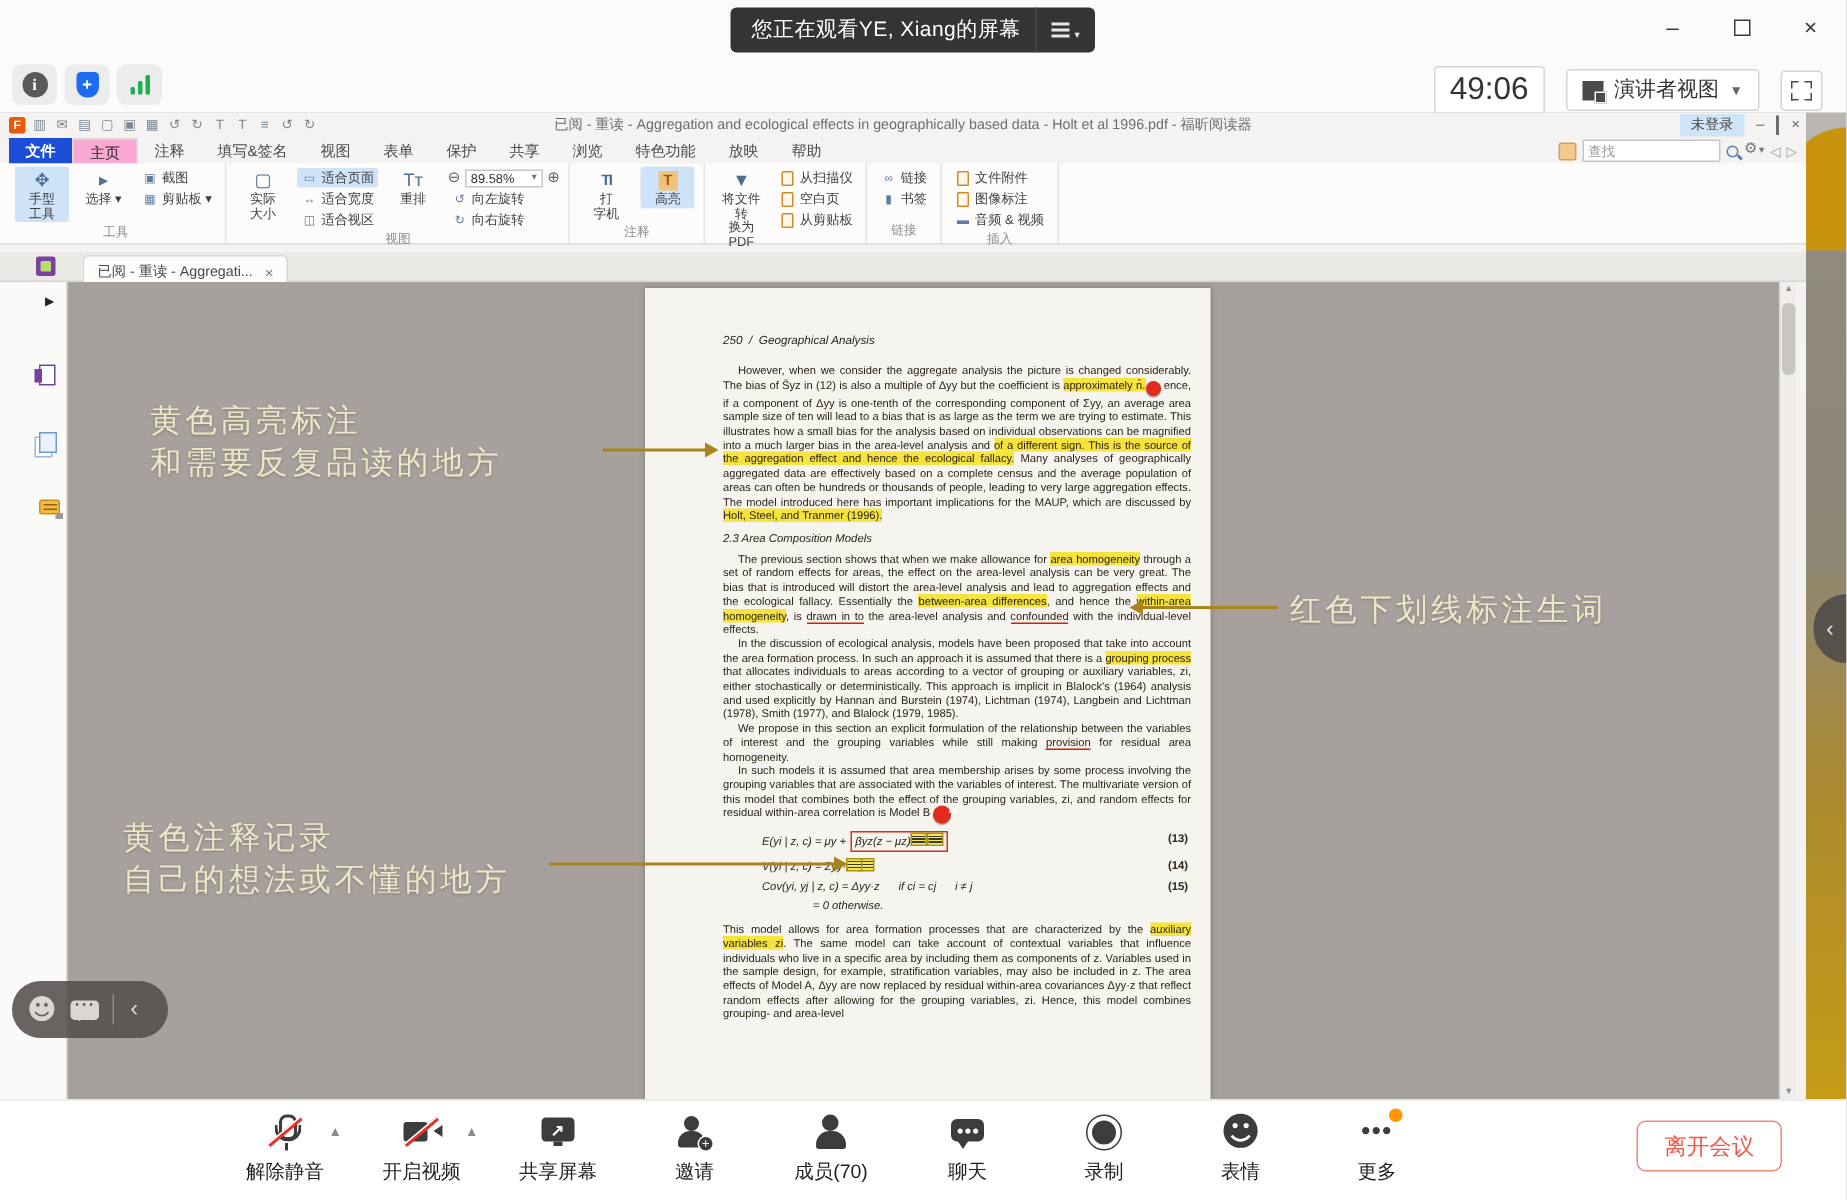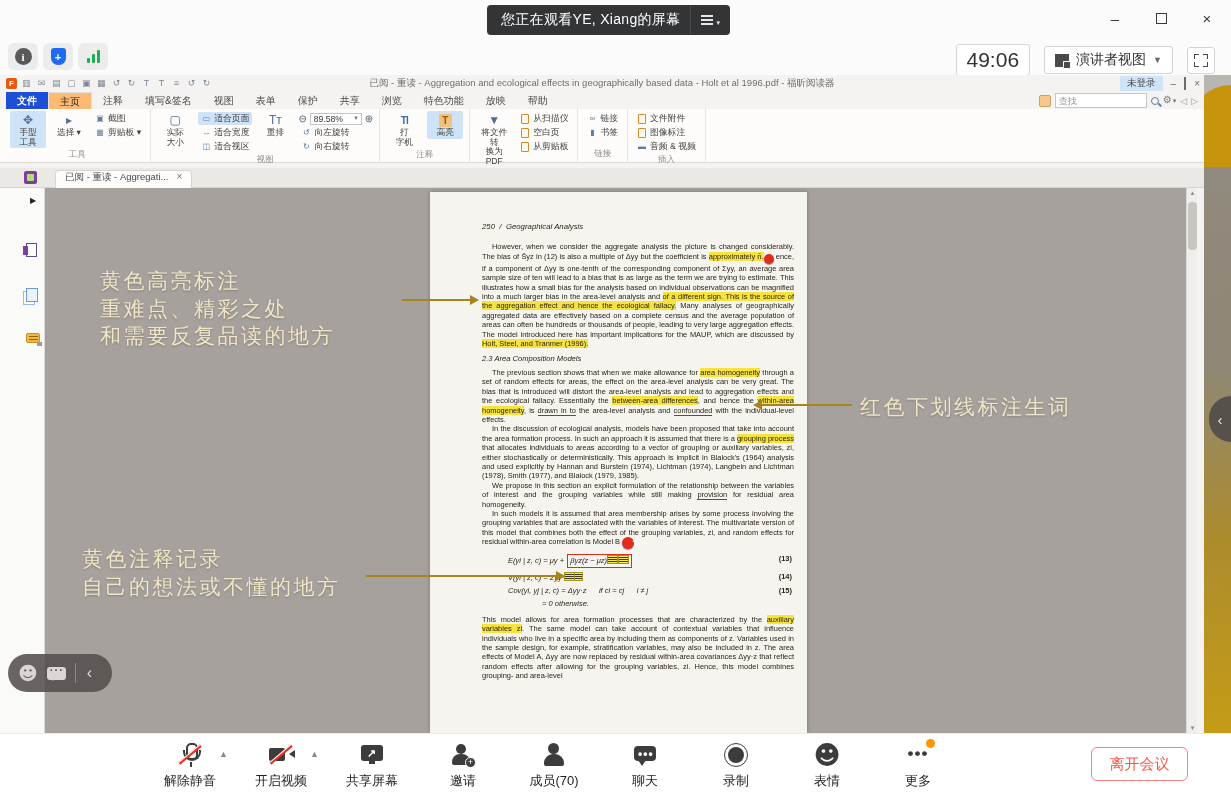--- a/index.html
+++ b/index.html
@@ -54,21 +54,21 @@
   .qat-title{position:absolute;left:0;right:0;text-align:center;font-size:9.5px;color:#6d6d6d;white-space:nowrap;overflow:hidden;}
   .qat-right{position:absolute;right:4px;top:1px;display:flex;align-items:center;gap:8px;z-index:2;}
   .login-chip{background:#cfe4f7;color:#444;font-size:9.5px;padding:1px 7px;cursor:pointer;}
   .pwc{color:#6b6b6b;font-size:10px;cursor:pointer;line-height:15px;}
   .pwc-max{width:8px;height:8px;border:1.2px solid #6b6b6b;margin-top:3px;}
 
   
   .rtabs{position:absolute;left:0;top:17px;width:100%;height:17px;background:#f5f3f1;display:flex;align-items:stretch;padding-left:6px;}
   .rtab{font-size:10px;color:#4a4a4a;padding:2px 11px 0;cursor:pointer;white-space:nowrap;}
   .rtab.file{background:#1d4ed8;color:#fff;font-weight:bold;}
-  .rtab.active{background:#fdba74;color:#222;border:1px solid #e2dfdc;border-bottom:none;}
+  .rtab.active{background:#f9a8d4;color:#222;border:1px solid #e2dfdc;border-bottom:none;}
   .find-area{position:absolute;right:6px;top:18px;display:flex;align-items:center;gap:4px;}
   .find-ic{width:12px;height:12px;background:#f5c98d;border:1px solid #caa25f;border-radius:2px;cursor:pointer;}
   .find-input{width:92px;height:15px;border:1px solid #c6c6c6;background:#fff;font-size:9px;padding:0 3px;color:#333;}
   .find-input::placeholder{color:#999;}
   .mag{position:relative;width:8px;height:8px;border:1.6px solid #5b7fa6;border-radius:50%;cursor:pointer;}
   .mag::after{content:"";position:absolute;left:6px;top:6px;width:4px;height:1.6px;background:#5b7fa6;transform:rotate(45deg);}
   .gear{font-size:10px;color:#777;cursor:pointer;line-height:12px;}
   .nav-ar{font-size:9px;color:#999;cursor:pointer;}
 
   
@@ -90,21 +90,21 @@
   .t-hl{display:inline-block;width:13px;height:13px;background:#f0c27d;color:#9c5d00;font-weight:bold;font-size:10px;line-height:13px;text-align:center;}
   .t-tw{color:#3a6ea5;font-weight:bold;font-size:10px;letter-spacing:-1px;}
   .zoom-row{display:flex;align-items:center;gap:3px;height:13px;}
   .zsym{font-size:10px;color:#567;cursor:pointer;line-height:11px;}
   .zbox{width:52px;height:12px;border:1px solid #c6c6c6;background:#fff;font-size:8.6px;color:#333;display:flex;align-items:flex-start;justify-content:space-between;padding:0 3px;cursor:pointer;}
 
   
   .doctab-row{position:absolute;left:0;top:93px;width:1204px;height:20px;background:#ebe9e6;border-bottom:1px solid #d8d5d1;}
   .app-ico{position:absolute;left:24px;top:3px;width:13px;height:13px;background:#7b3fa0;border-radius:2px;cursor:pointer;}
   .app-ico::after{content:"";position:absolute;left:3px;top:3px;width:7px;height:7px;background:#b2e06b;border-radius:1px;}
-  .doctab{position:absolute;left:55px;top:2px;height:18px;background:#fdfcfb;border:1px solid #d8d5d1;border-bottom:none;border-radius:4px 4px 0 0;display:flex;align-items:flex-start;gap:8px;padding:0 9px;cursor:pointer;}
+  .doctab{position:absolute;left:55px;top:2px;height:18px;background:#fdfcfb;border:1px solid #d8d5d1;border-bottom:none;border-radius:4px 4px 0 0;display:flex;align-items:flex-end;gap:8px;padding:0 9px;cursor:pointer;}
   .doctab-label{font-size:9.5px;color:#4a4a4a;white-space:nowrap;}
   .doctab-close{font-size:10px;color:#777;cursor:pointer;}
 
   
   .fsidebar{position:absolute;left:0;top:113px;width:45px;height:545px;background:#fafaf8;border-right:1px solid #ddDBD8;}
   .sb-expand{position:absolute;left:30px;top:8px;color:#222;font-size:8px;cursor:pointer;}
   .sb-ic{position:absolute;left:26px;cursor:pointer;}
   .ic-bm{top:55px;width:11px;height:14px;background:#fff;border:1.3px solid #6a4a8f;}
   .ic-bm::after{content:"";position:absolute;left:-4px;top:2px;width:5px;height:9px;background:#7b3fa0;}
   .ic-pg{top:100px;width:12px;height:14px;background:#eaf2fb;border:1.3px solid #6d9bd1;box-shadow:-3px 3px 0 -1px #fff,-3px 3px 0 0 #9bb9dc;}
@@ -451,21 +451,20 @@
             <div class="eq"><span>Cov(yi, yj | z, c) = Δyy·z      if ci = cj      i ≠ j</span><span class="eqno">(15)</span></div>
             <div class="eq otherwise"><span>= 0 otherwise.</span></div>
           </div>
         <p class="para" style="text-indent:0"><span>This model allows for area formation processes that are characterized by the </span><span class="hl">auxiliary variables zi</span><span>. The same model can take account of contextual variables that influence individuals who live in a specific area by including them as components of z. Variables used in the sample design, for example, stratification variables, may also be included in z. The area effects of Model A, Δyy are now replaced by residual within-area covariances Δyy·z that reflect random effects after allowing for the grouping variables, zi. Hence, this model combines grouping- and area-level</span></p>
       </div>
       <span class="note-ic float-note"></span>
     </div>
 
     <div class="annot ra" style="left:100px;top:192px;width:302px;" id="annot1">
         <div>黄色高亮标注</div>
-        <div>重难点、精彩之处</div>
         <div>和需要反复品读的地方</div>
       </div>
     <div class="arrow right" style="left:402px;top:224px;width:72px;"></div>
 
     <div class="annot" style="left:860px;top:318px;" id="annot2">
         <div>红色下划线标注生词</div>
       </div>
     <div class="arrow left" style="left:758px;top:329px;width:94px;"></div>
 
     <div class="annot ra" style="left:82px;top:470px;width:280px;" id="annot3">

